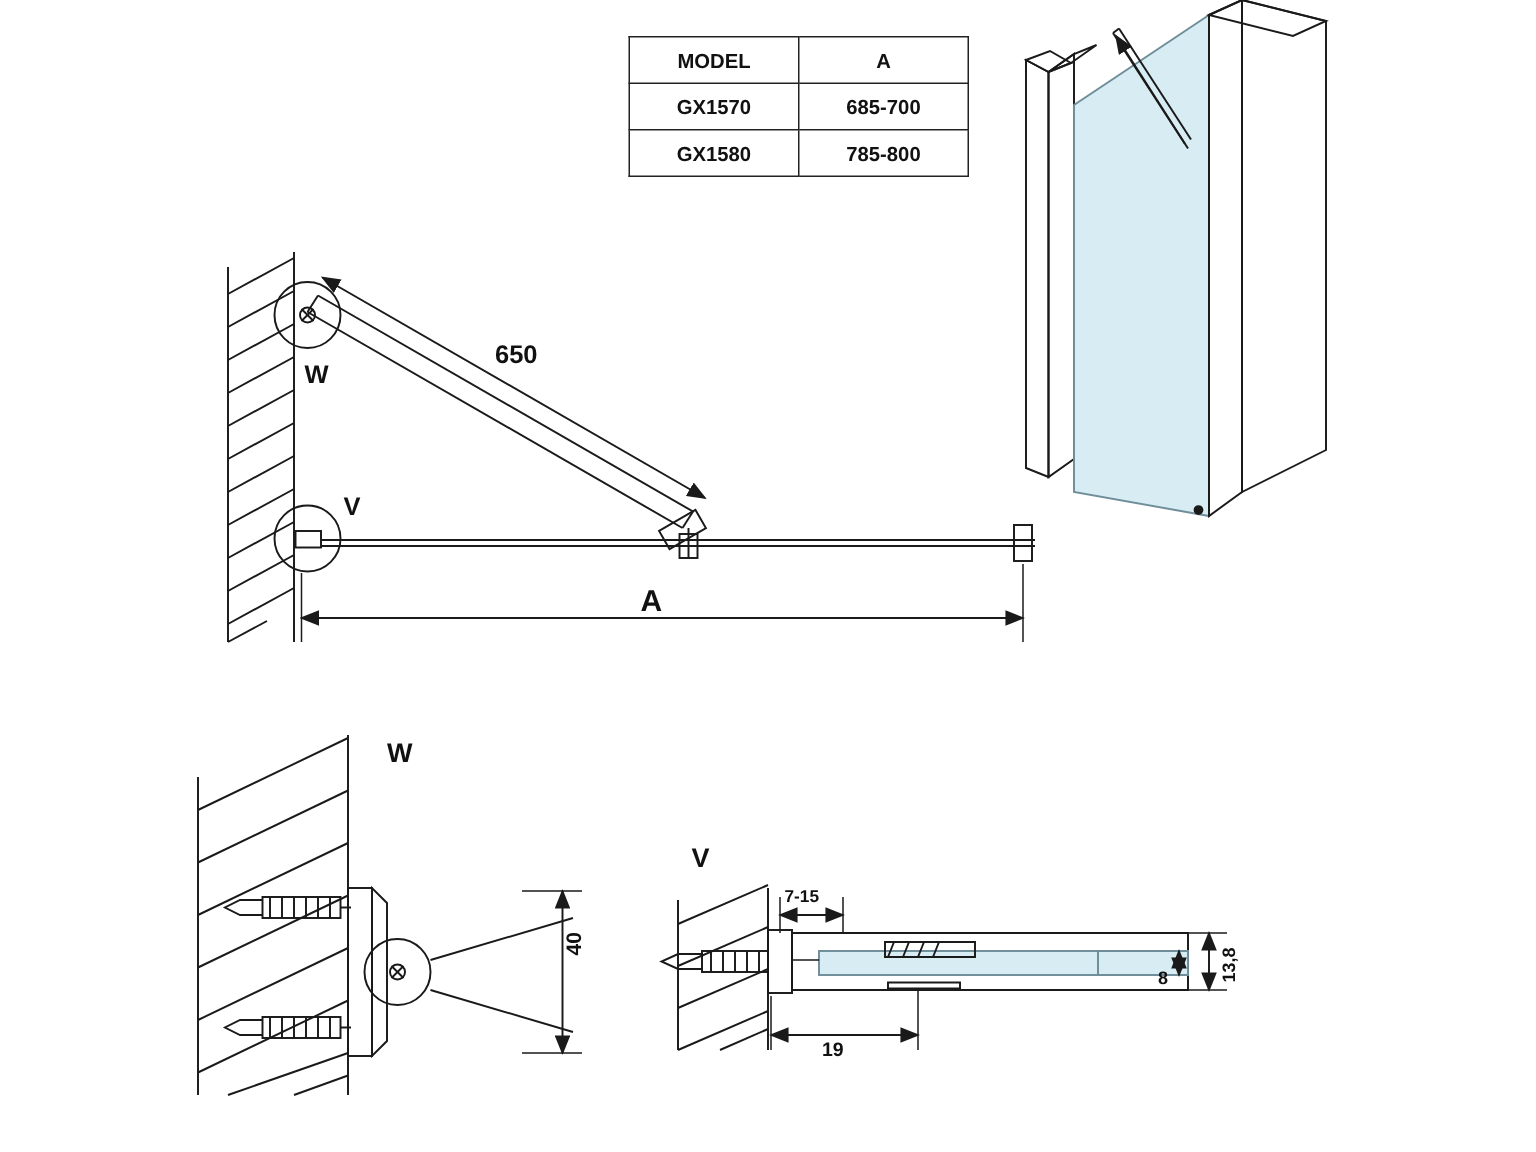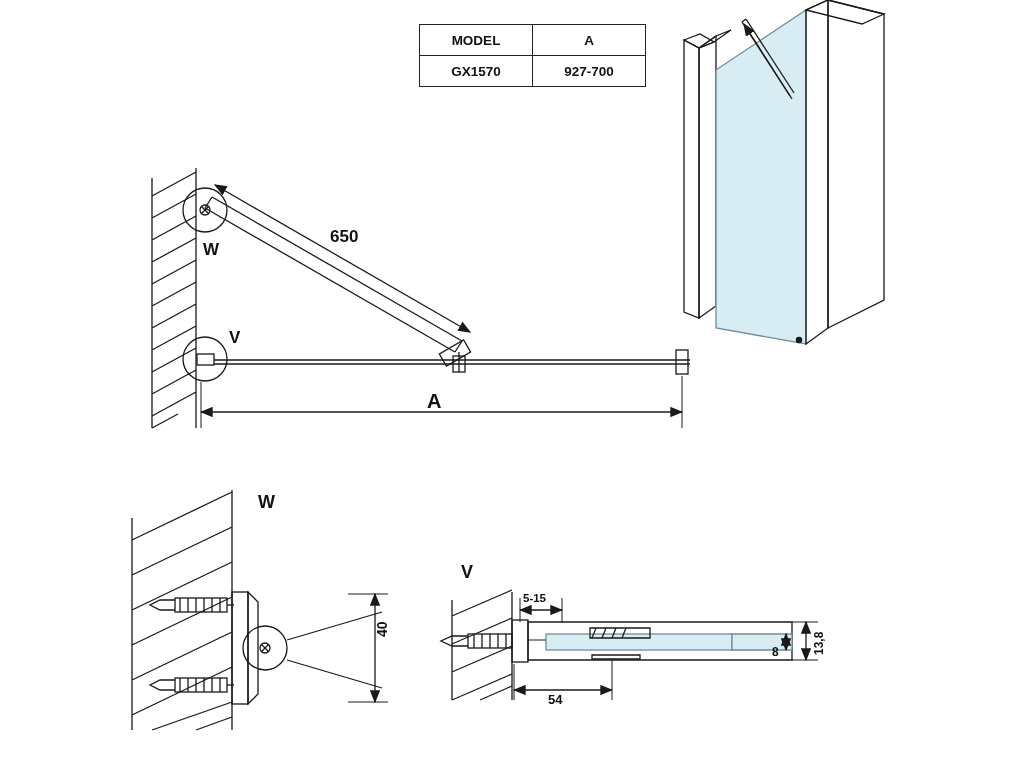--- a/index.html
+++ b/index.html
@@ -47,21 +47,25 @@
   <table class="spec-table">
     <thead>
       <tr>
         <th class="c0">MODEL</th>
         <th class="c1">A</th>
       </tr>
     </thead>
     <tbody>
       <tr>
         <td>GX1570</td>
-        <td>927-700</td>
+        <td>685-700</td>
+      </tr>
+      <tr>
+        <td>GX1580</td>
+        <td>785-800</td>
       </tr>
     </tbody>
   </table>
 
   <svg class="layer" viewBox="0 0 1024 768">
     <defs>
       <marker id="arrEnd" markerWidth="10" markerHeight="8" refX="9" refY="4" orient="auto">
         <path d="M0,0 L10,4 L0,8 z" fill="#1a1a1a"></path>
       </marker>
       <marker id="arrStart" markerWidth="10" markerHeight="8" refX="1" refY="4" orient="auto">
@@ -270,23 +274,23 @@
   <div class="lbl" style="left:427px;top:390px;font-size:20px;">A</div>
 
   <div class="lbl" style="left:258px;top:492px;font-size:18px;">W</div>
 
   <div class="lbl" style="left:362px;top:637px;">
     <span class="rot" style="display:inline-block;position:absolute;left:12px;top:0;">40</span>
   </div>
 
   <div class="lbl" style="left:461px;top:562px;font-size:18px;">V</div>
 
-  <div class="lbl small" style="left:523px;top:592px;font-size:11.5px;font-weight:bold;">5-15</div>
-
-  <div class="lbl" style="left:548px;top:692px;font-size:13px;">54</div>
+  <div class="lbl small" style="left:523px;top:592px;font-size:11.5px;font-weight:bold;">7-15</div>
+
+  <div class="lbl" style="left:548px;top:692px;font-size:13px;">19</div>
 
   <div class="lbl" style="left:772px;top:645px;font-size:12px;">8</div>
 
   <div class="lbl" style="left:806px;top:655px;">
     <span class="rot" style="display:inline-block;position:absolute;left:6px;top:0;font-size:12px;">13,8</span>
   </div>
 
 </div>
 
 </body></html>

